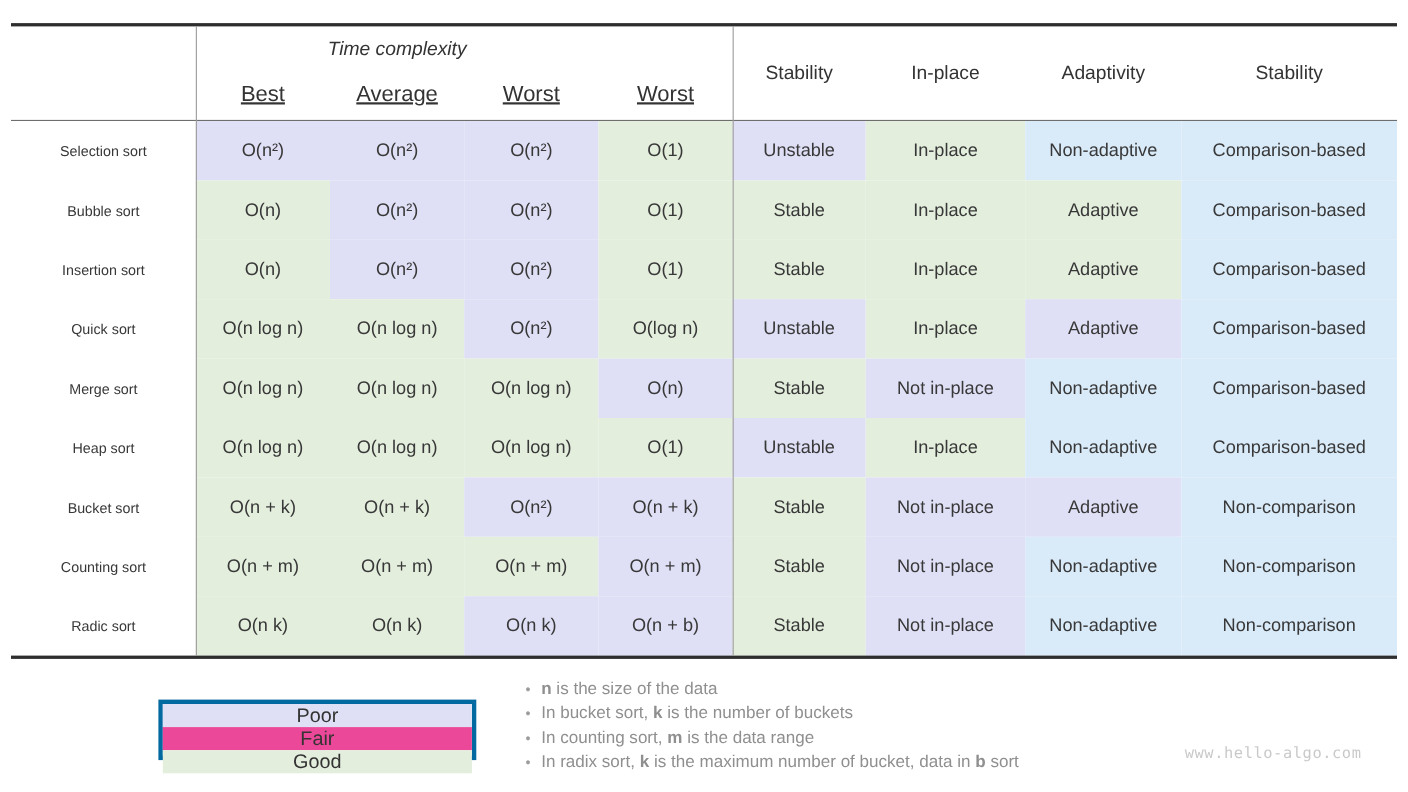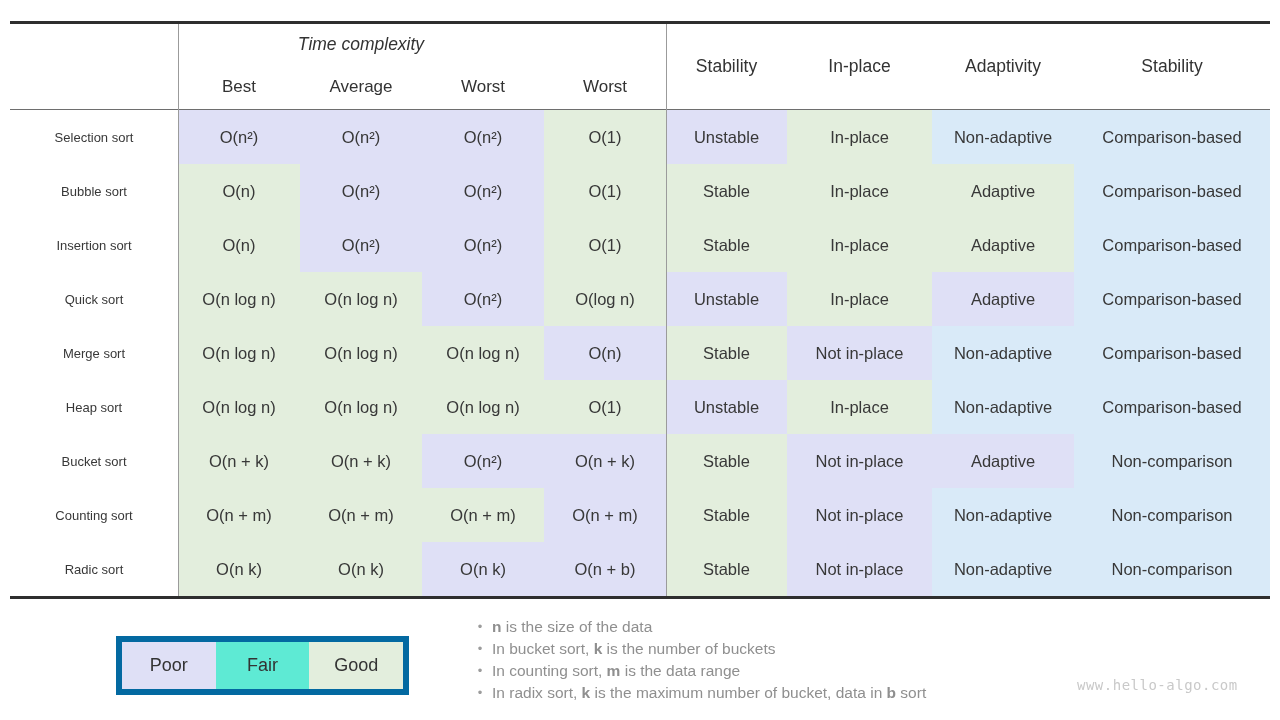--- a/index.html
+++ b/index.html
@@ -14,32 +14,32 @@
   .hline { position:absolute; left:10px; top:109px; width:1260px; height:1px; background:#6e6e6e; }
   .vline { position:absolute; top:24px; height:572px; width:1px; background:#9b9b9b; }
   .vline.v1 { left:178px; }
   .vline.v2 { left:666px; }
 
   .hdr { position:absolute; left:10px; top:24px; width:1260px; height:85px; grid-template-rows:40px 45px; }
   .h-cell { display:flex; align-items:center; justify-content:center; font-size:17.5px; white-space:nowrap; color:#333; }
   .h-spacer { grid-column:1; grid-row:1/3; }
   .h-time  { grid-column:2/5; grid-row:1;font-style:italic; }
   .h-space { grid-column:5; grid-row:1; transform:translateX(-30px); }
-  .h-sub   { grid-row:2; font-size:17px; }
+  .h-sub   { grid-row:2; font-size:20px;text-decoration:underline; }
   .sc2 { grid-column:2; } .sc3 { grid-column:3; } .sc4 { grid-column:4; } .sc5 { grid-column:5; }
   .h-right { grid-row:1/3; }
   .sc6 { grid-column:6; } .sc7 { grid-column:7; } .sc8 { grid-column:8; } .sc9 { grid-column:9; }
 
   .tbody { position:absolute; left:10px; top:110px; width:1260px; }
   .trow  { height:54px; }
   .cell  { display:flex; align-items:center; justify-content:center; font-size:16.5px; white-space:nowrap; color:#383838; }
   .cell.label { background:#ffffff; font-size:13px; }
 
-  .legend { position:absolute; left:116px; top:636px; width:281px; height:47px;
-            border:6px solid #0369a1; display:flex; }
+  .legend { position:absolute; left:144px; top:636px; width:281px; height:47px;
+            border:4px solid #0369a1; display:flex;flex-direction:column; }
   .legend-item { flex:1; display:flex; align-items:center; justify-content:center; font-size:18px; color:#333; }
 
   .notes { position:absolute; left:468px; top:616px; }
   .note  { display:flex; line-height:22px; font-size:15.5px; color:#8f8f8f; }
   .bullet { width:24px; text-align:center; color:#9c9c9c; font-size:13px; }
   .note-text .nb { font-weight:700; }
 
   .watermark { position:absolute; left:1077px; top:677px; font-family:"DejaVu Sans Mono", monospace;
                font-size:14px; color:#c9c9c9; letter-spacing:0.5px; }
 </style>
@@ -166,21 +166,21 @@
         <div class="cell" style="background: rgb(217, 234, 248);">Non-comparison</div>
       </div>
     </div>
 
   <div class="rule bottom"></div>
   <div class="vline v1"></div>
   <div class="vline v2"></div>
 
   <div class="legend">
     <div class="legend-item" style="background: rgb(223, 224, 246);">Poor</div>
-    <div class="legend-item" style="background: #5eead4;">Fair</div>
+    <div class="legend-item" style="background: #ec4899;">Fair</div>
     <div class="legend-item" style="background: rgb(227, 238, 221);">Good</div>
   </div>
 
   <div class="notes">
       <div class="note">
         <span class="bullet">•</span>
         <span class="note-text"><span class="nb">n</span><span> is the size of the data</span></span>
       </div>
       <div class="note">
         <span class="bullet">•</span>

